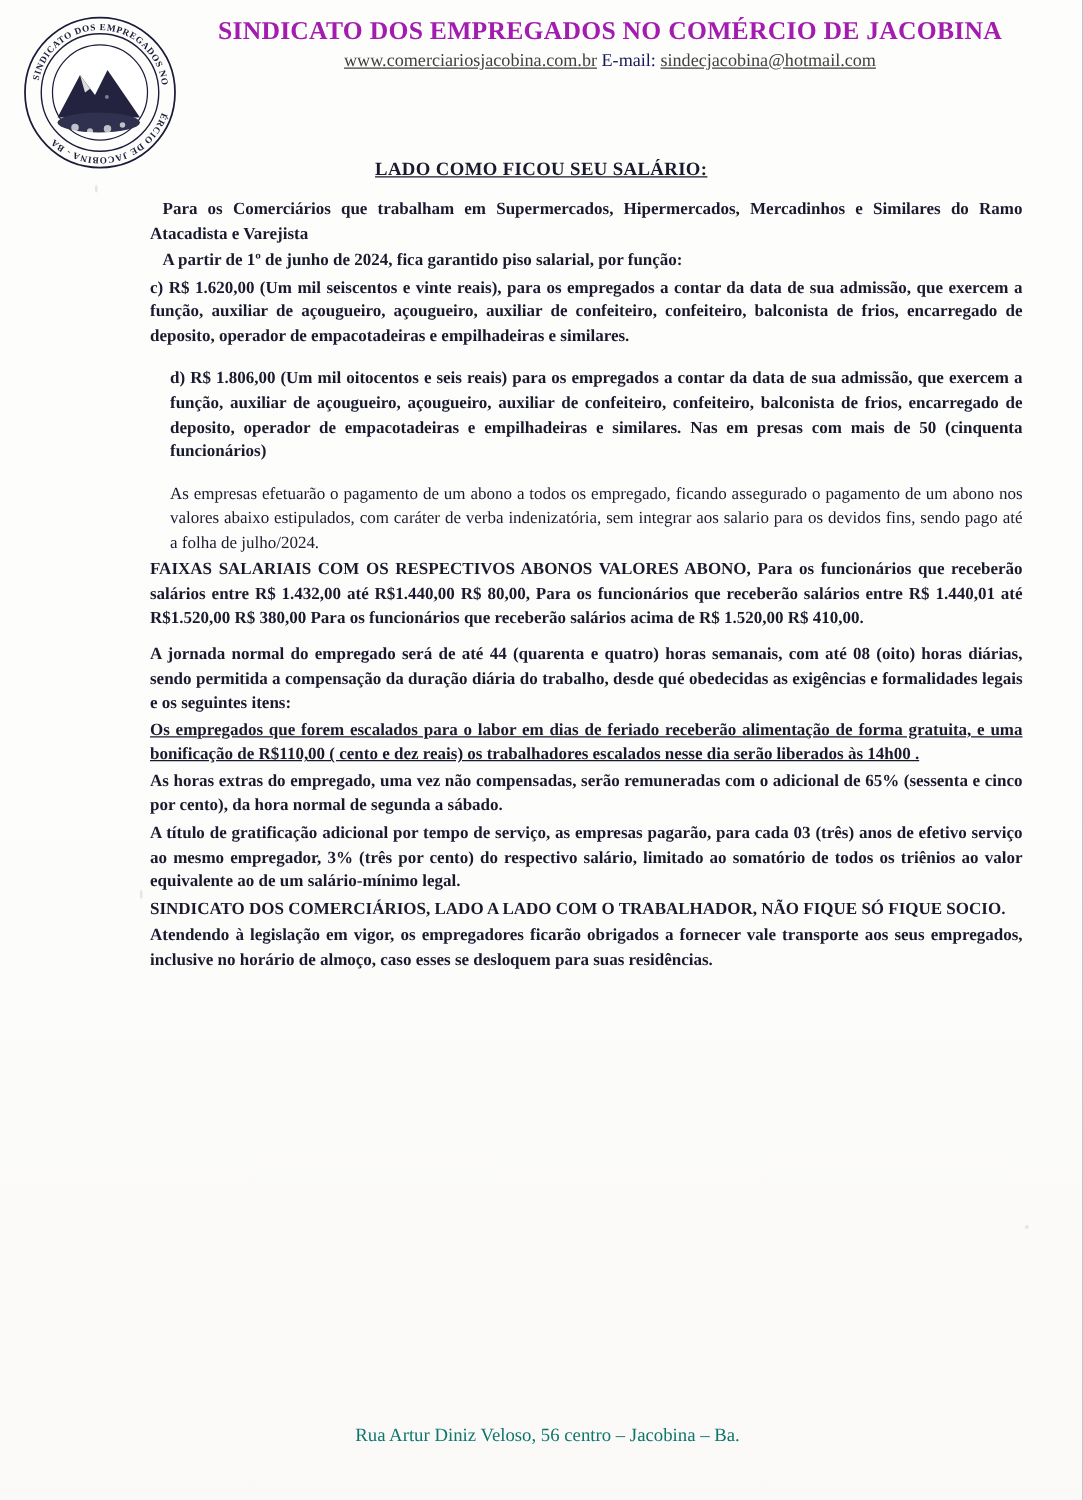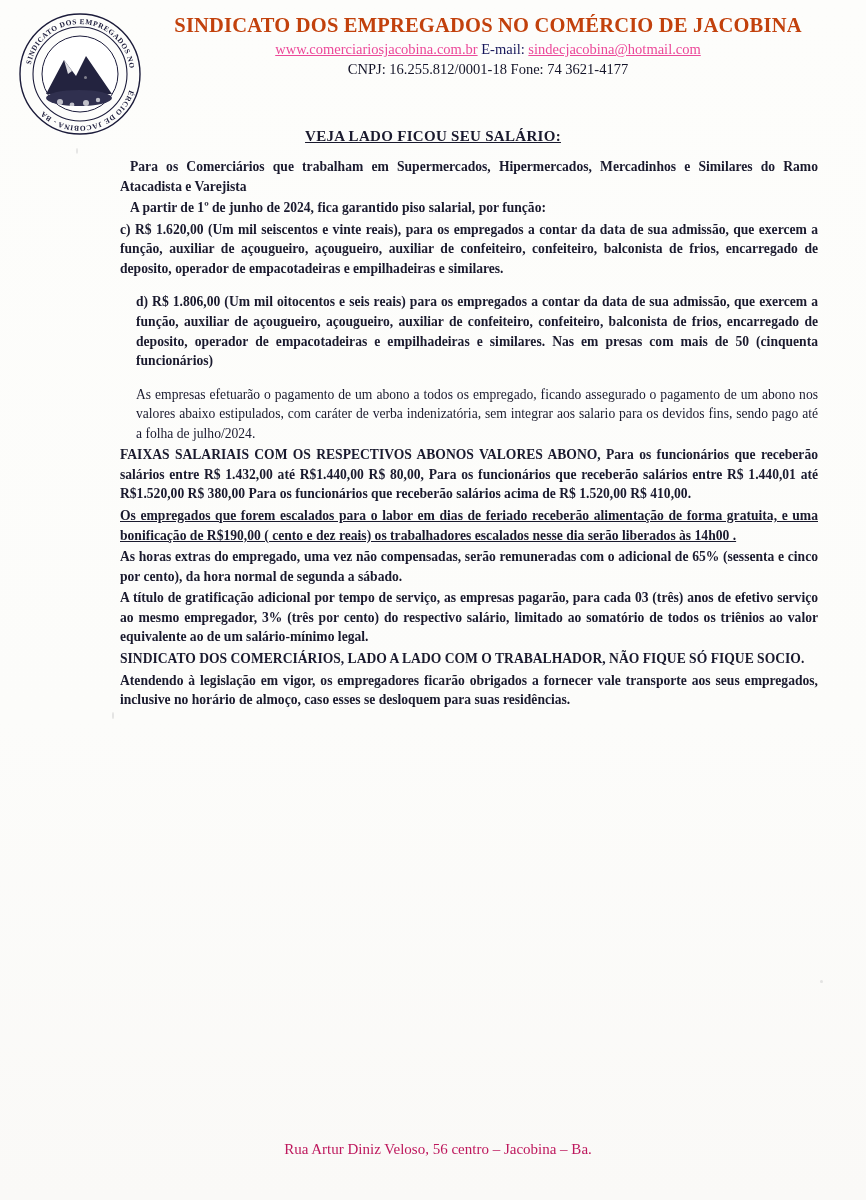--- a/index.html
+++ b/index.html
@@ -44,32 +44,32 @@
   .logo svg { display: block; }
 
   .header-text {
     margin-left: 110px;
     text-align: center;
   }
   .org-title {
     font-size: 20.5px;
     font-weight: bold;
     letter-spacing: 0.2px;
-    color: #c2410c;
+    color: #a21caf;
     white-space: nowrap;
   }
   .contact-line {
     font-size: 14.5px;
     margin-top: 4px;
     color: #16165a;
   }
   .contact-line .url,
   .contact-line .email {
     text-decoration: underline;
-    color: #ec4899;
+    color: #404040;
   }
   .cnpj-line {
     font-size: 14.5px;
     margin-top: 3px;
     color: #141428;
   }
 
   .veja-title {
     text-align: center;
     font-weight: bold;
@@ -104,21 +104,21 @@
   .footer {
     position: absolute;
     left: 0;
     right: 0;
     bottom: 42px;
     text-align: center;
     z-index: 2;
   }
   .footer-text {
     font-size: 15px;
-    color: #be185d;
+    color: #0f766e;
     padding-left: 10px;
   }
 
   
   .speck {
     position: absolute;
     background: #cfcfcf;
     border-radius: 50%;
     z-index: 3;
     opacity: .55;
@@ -162,35 +162,35 @@
         </svg>
       </div>
 
       <div class="header-text">
         <div class="org-title">SINDICATO DOS EMPREGADOS NO COMÉRCIO DE JACOBINA</div>
         <div class="contact-line">
           <span class="url">www.comerciariosjacobina.com.br</span>
           <span>E-mail:</span>
           <span class="email">sindecjacobina@hotmail.com</span>
         </div>
-        <div class="cnpj-line">CNPJ: 16.255.812/0001-18 Fone: 74 3621-4177</div>
       </div>
     </div>
 
-    <div class="veja-title">VEJA LADO FICOU SEU SALÁRIO:</div>
+    <div class="veja-title">LADO COMO FICOU SEU SALÁRIO:</div>
 
     <div class="body-wrap">
 
       <p class="bold indent">Para os Comerciários que trabalham em Supermercados, Hipermercados, Mercadinhos e Similares do Ramo Atacadista e Varejista</p>
       <p class="bold indent">A partir de 1º de junho de 2024, fica garantido piso salarial, por função:</p>
       <p class="bold">c) R$ 1.620,00 (Um mil seiscentos e vinte reais), para os empregados a contar da data de sua admissão, que exercem a função, auxiliar de açougueiro, açougueiro, auxiliar de confeiteiro, confeiteiro, balconista de frios, encarregado de deposito, operador de empacotadeiras e empilhadeiras e similares.</p>
       <p class="bold gap-top">d) R$ 1.806,00 (Um mil oitocentos e seis reais) para os empregados a contar da data de sua admissão, que exercem a função, auxiliar de açougueiro, açougueiro, auxiliar de confeiteiro, confeiteiro, balconista de frios, encarregado de deposito, operador de empacotadeiras e empilhadeiras e similares. Nas em presas com mais de 50 (cinquenta funcionários)</p>
       <p class="reg gap-top">As empresas efetuarão o pagamento de um abono a todos os empregado, ficando assegurado o pagamento de um abono nos valores abaixo estipulados, com caráter de verba indenizatória, sem integrar aos salario para os devidos fins, sendo pago até a folha de julho/2024.</p>
       <p class="bold">FAIXAS SALARIAIS COM OS RESPECTIVOS ABONOS VALORES ABONO, Para os funcionários que receberão salários entre R$ 1.432,00 até R$1.440,00 R$ 80,00, Para os funcionários que receberão salários entre R$ 1.440,01 até R$1.520,00 R$ 380,00 Para os funcionários que receberão salários acima de R$ 1.520,00 R$ 410,00.</p>
-      <p class="underline-block">Os empregados que forem escalados para o labor em dias de feriado receberão alimentação de forma gratuita, e uma bonificação de R$190,00 ( cento e dez reais) os trabalhadores escalados nesse dia  serão liberados às 14h00 .</p>
+      <p class="bold gap-top-sm">A jornada normal do empregado será de até 44 (quarenta e quatro) horas semanais, com até 08 (oito) horas diárias, sendo permitida a compensação da duração diária do trabalho, desde qué obedecidas as exigências e formalidades legais e os seguintes itens:</p>
+      <p class="underline-block">Os empregados que forem escalados para o labor em dias de feriado receberão alimentação de forma gratuita, e uma bonificação de R$110,00 ( cento e dez reais) os trabalhadores escalados nesse dia  serão liberados às 14h00 .</p>
       <p class="bold">As horas extras do empregado, uma vez não compensadas, serão remuneradas com o adicional de 65% (sessenta e cinco por cento), da hora normal de segunda a sábado.</p>
       <p class="bold">A título de gratificação adicional por tempo de serviço, as empresas pagarão, para cada 03 (três) anos de efetivo serviço ao mesmo empregador, 3% (três por cento) do respectivo salário, limitado ao somatório de todos os triênios ao valor equivalente ao de um salário-mínimo legal.</p>
       <p class="bold">SINDICATO DOS COMERCIÁRIOS, LADO A LADO COM O TRABALHADOR, NÃO FIQUE SÓ FIQUE SOCIO.</p>
       <p class="bold">Atendendo à legislação em vigor, os empregadores ficarão obrigados a fornecer vale transporte aos seus empregados, inclusive no horário de almoço, caso esses se desloquem para suas residências.</p>
 
     </div>
   </div>
 
   <div class="footer">
     <span class="footer-text">Rua Artur Diniz Veloso, 56 centro – Jacobina – Ba.</span>

